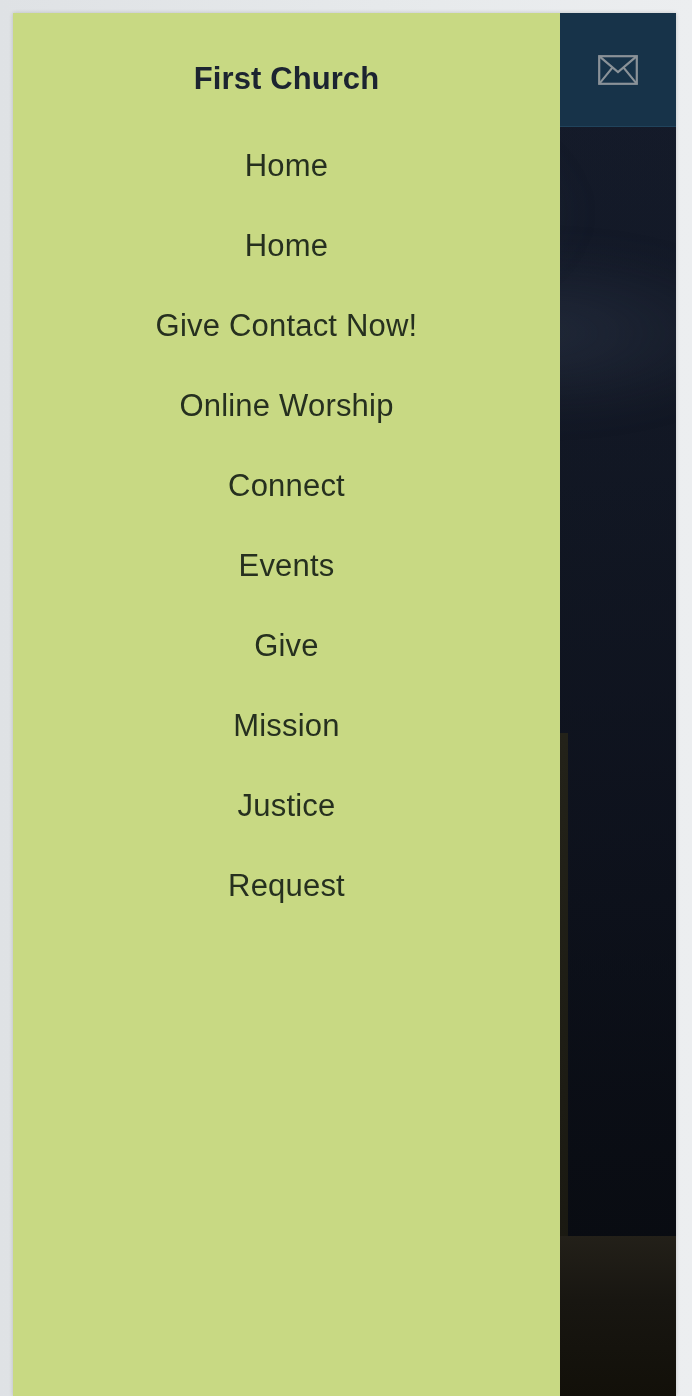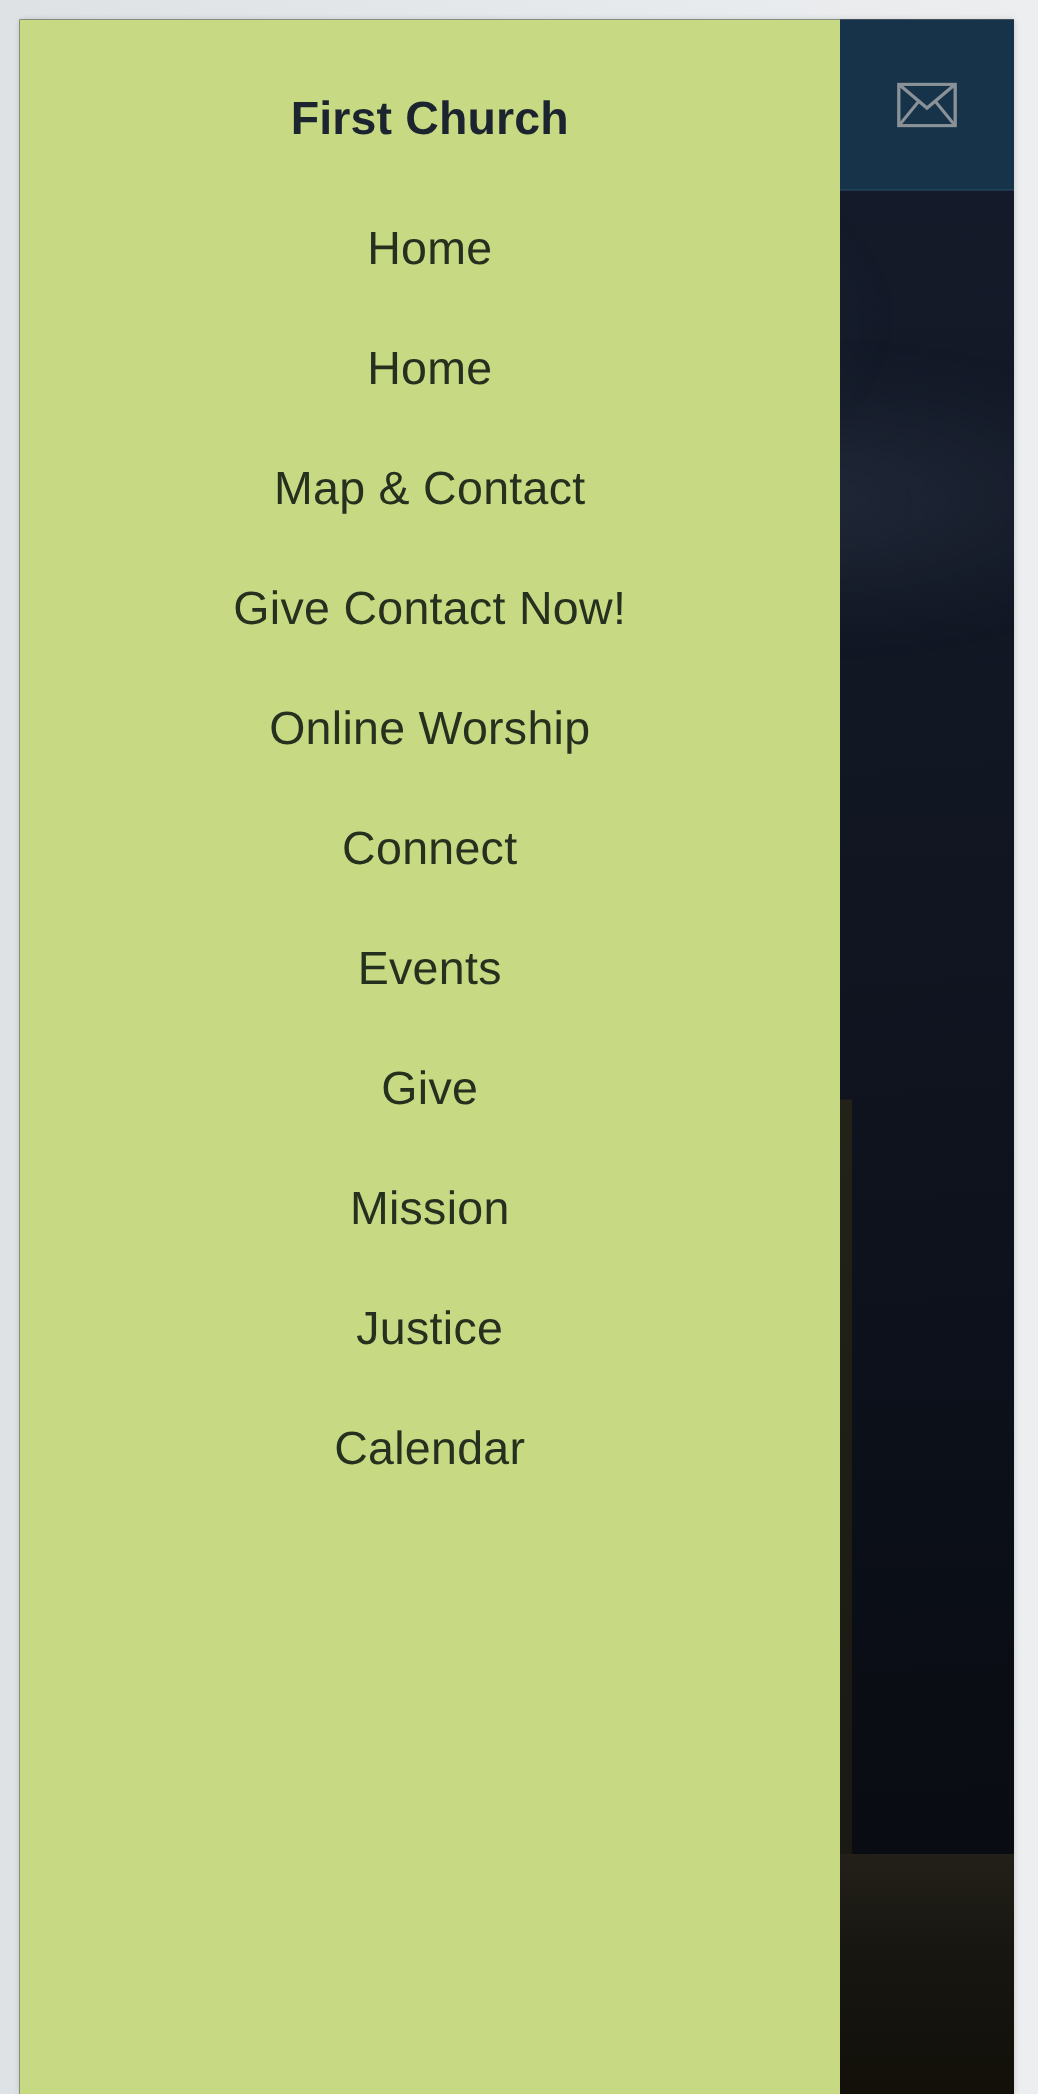--- a/index.html
+++ b/index.html
@@ -189,26 +189,25 @@
           </svg>
         </span>
       </div>
     </div>
 
     <nav class="menu-panel">
       <div class="site-title">First Church</div>
       <div class="menu-list">
         <a class="menu-item">Home</a>
         <a class="menu-item">Home</a>
-        <a class="menu-item">Map &amp; Contact</a>
         <a class="menu-item">Give Contact Now!</a>
         <a class="menu-item">Online Worship</a>
         <a class="menu-item">Connect</a>
         <a class="menu-item">Events</a>
         <a class="menu-item">Give</a>
         <a class="menu-item">Mission</a>
         <a class="menu-item">Justice</a>
-        <a class="menu-item">Calendar</a>
+        <a class="menu-item">Request</a>
       </div>
     </nav>
 
   </div>
 </div>
 
 </body></html>

